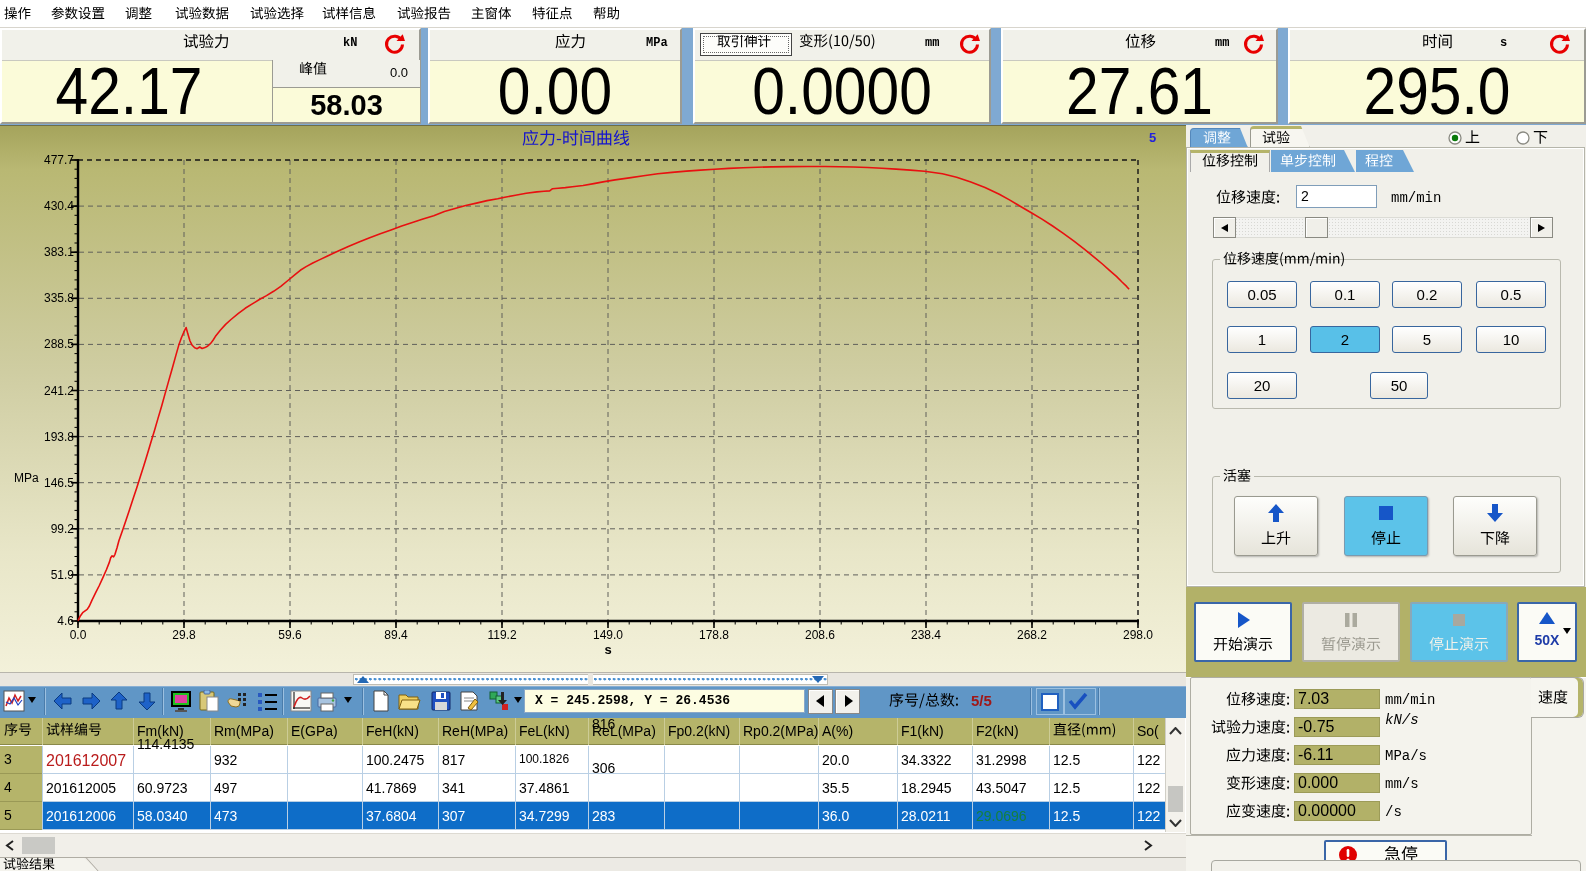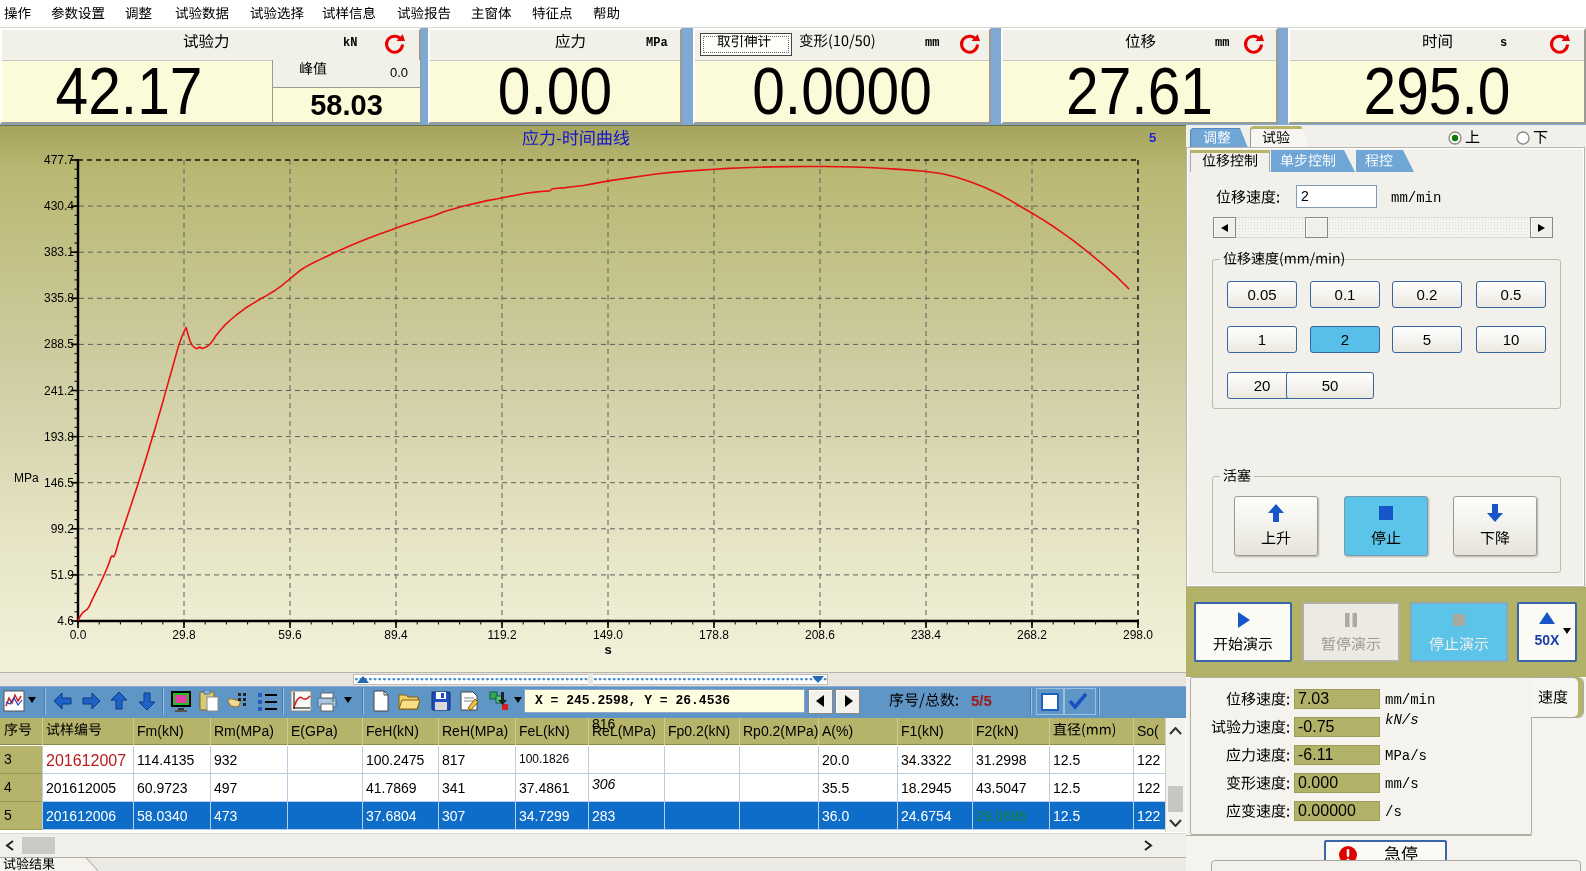--- a/index.html
+++ b/index.html
@@ -569,21 +569,21 @@
   </svg>
 <div class="btn" style="left:1227px;top:281px;width:70px;height:27px;background:linear-gradient(#ffffff,#ebe8df);font-size:15px;line-height:25px;">0.05</div>
 <div class="btn" style="left:1310px;top:281px;width:70px;height:27px;background:linear-gradient(#ffffff,#ebe8df);font-size:15px;line-height:25px;">0.1</div>
 <div class="btn" style="left:1392px;top:281px;width:70px;height:27px;background:linear-gradient(#ffffff,#ebe8df);font-size:15px;line-height:25px;">0.2</div>
 <div class="btn" style="left:1476px;top:281px;width:70px;height:27px;background:linear-gradient(#ffffff,#ebe8df);font-size:15px;line-height:25px;">0.5</div>
 <div class="btn" style="left:1227px;top:326px;width:70px;height:27px;background:linear-gradient(#ffffff,#ebe8df);font-size:15px;line-height:25px;">1</div>
 <div class="btn" style="left:1310px;top:326px;width:70px;height:27px;background:#58c0e8;font-size:15px;line-height:25px;">2</div>
 <div class="btn" style="left:1392px;top:326px;width:70px;height:27px;background:linear-gradient(#ffffff,#ebe8df);font-size:15px;line-height:25px;">5</div>
 <div class="btn" style="left:1476px;top:326px;width:70px;height:27px;background:linear-gradient(#ffffff,#ebe8df);font-size:15px;line-height:25px;">10</div>
 <div class="btn" style="left:1227px;top:372px;width:70px;height:27px;background:linear-gradient(#ffffff,#ebe8df);font-size:15px;line-height:25px;">20</div>
-<div class="btn" style="left:1286px;top:372px;width:88px;height:27px;background:linear-gradient(#ffffff,#ebe8df);font-size:15px;line-height:25px;">50</div>
+<div class="btn" style="left:1370px;top:372px;width:58px;height:27px;background:linear-gradient(#ffffff,#ebe8df);font-size:15px;line-height:25px;">50</div>
 <div class="gbox" style="left:1212px;top:476px;width:349px;height:97px;"></div>
 <div class="abs" style="left:1220px;top:468px;background:#f1f0ea;padding:0 2px;height:16px;width:30px;"></div>
 <svg class="abs" style="left:1223.0px;top:468px;overflow:visible;" width="28" height="18">
     <g transform="translate(0,12.6) scale(0.014000,-0.014000)" fill="#000">
       <use href="#g62" x="0"></use>
       <use href="#g63" x="1000"></use>
     </g>
   </svg>
 <div class="abs" style="left:1234px;top:496px;width:84px;height:60px;background:linear-gradient(#fefefc,#e6e4da);border:1px solid #9a9a90;border-radius:3px;box-sizing:border-box;box-shadow:1px 1px 2px rgba(0,0,0,0.25);">
     <div style="text-align:center;padding-top:5px;"><svg width="22" height="22" viewBox="0 0 22 22">
@@ -944,21 +944,21 @@
       <use href="#g79" x="1000"></use>
       <use href="#g36" x="2000"></use>
       <use href="#g59" x="2338"></use>
       <use href="#g59" x="3264"></use>
       <use href="#g41" x="4190"></use>
     </g>
   </svg>
 <div class="abs" style="left:42px;top:746px;width:1123px;height:28px;background:#ffffff;border-bottom:1px solid #b9cfe4;box-sizing:border-box;"></div>
 <div class="abs" style="left:0;top:746px;width:42px;height:28px;background:#b5b46a;border-bottom:1px solid #9a9956;box-sizing:border-box;font-size:14px;padding:5px 0 0 4px;">3</div>
 <span class="abs" style="left:46px;top:752px;font-size:16px;color:#b91c1c;white-space:nowrap;">201612007</span>
-<span class="abs" style="left:137px;top:752px;font-size:14px;color:#000;white-space:nowrap;">114.4135</span>
+<span class="abs" style="left:137px;top:736px;font-size:14px;color:#000;white-space:nowrap;">114.4135</span>
 <span class="abs" style="left:214px;top:752px;font-size:14px;color:#000;white-space:nowrap;">932</span>
 <span class="abs" style="left:366px;top:752px;font-size:14px;color:#000;white-space:nowrap;">100.2475</span>
 <span class="abs" style="left:442px;top:752px;font-size:14px;color:#000;white-space:nowrap;">817</span>
 <span class="abs" style="left:519px;top:752px;font-size:12px;color:#000;white-space:nowrap;">100.1826</span>
 <span class="abs" style="left:592px;top:716px;font-size:14px;color:#000;white-space:nowrap;">816</span>
 <span class="abs" style="left:822px;top:752px;font-size:14px;color:#000;white-space:nowrap;">20.0</span>
 <span class="abs" style="left:901px;top:752px;font-size:14px;color:#000;white-space:nowrap;">34.3322</span>
 <span class="abs" style="left:976px;top:752px;font-size:14px;color:#000;white-space:nowrap;">31.2998</span>
 <span class="abs" style="left:1053px;top:752px;font-size:14px;color:#000;white-space:nowrap;">12.5</span>
 <span class="abs" style="left:1137px;top:752px;font-size:14px;color:#000;white-space:nowrap;">122</span>
@@ -978,21 +978,21 @@
 <div class="abs" style="left:1049px;top:746px;width:1px;height:28px;background:#b9cfe4;"></div>
 <div class="abs" style="left:1133px;top:746px;width:1px;height:28px;background:#b9cfe4;"></div>
 <div class="abs" style="left:42px;top:774px;width:1123px;height:28px;background:#ffffff;border-bottom:1px solid #b9cfe4;box-sizing:border-box;"></div>
 <div class="abs" style="left:0;top:774px;width:42px;height:28px;background:#b5b46a;border-bottom:1px solid #9a9956;box-sizing:border-box;font-size:14px;padding:5px 0 0 4px;">4</div>
 <span class="abs" style="left:46px;top:780px;font-size:14px;color:#000;white-space:nowrap;">201612005</span>
 <span class="abs" style="left:137px;top:780px;font-size:14px;color:#000;white-space:nowrap;">60.9723</span>
 <span class="abs" style="left:214px;top:780px;font-size:14px;color:#000;white-space:nowrap;">497</span>
 <span class="abs" style="left:366px;top:780px;font-size:14px;color:#000;white-space:nowrap;">41.7869</span>
 <span class="abs" style="left:442px;top:780px;font-size:14px;color:#000;white-space:nowrap;">341</span>
 <span class="abs" style="left:519px;top:780px;font-size:14px;color:#000;white-space:nowrap;">37.4861</span>
-<span class="abs" style="left:592px;top:776px;font-size:14px;color:#000;white-space:nowrap;font-style:italic;">306</span>
+<span class="abs" style="left:592px;top:760px;font-size:14px;color:#000;white-space:nowrap;">306</span>
 <span class="abs" style="left:822px;top:780px;font-size:14px;color:#000;white-space:nowrap;">35.5</span>
 <span class="abs" style="left:901px;top:780px;font-size:14px;color:#000;white-space:nowrap;">18.2945</span>
 <span class="abs" style="left:976px;top:780px;font-size:14px;color:#000;white-space:nowrap;">43.5047</span>
 <span class="abs" style="left:1053px;top:780px;font-size:14px;color:#000;white-space:nowrap;">12.5</span>
 <span class="abs" style="left:1137px;top:780px;font-size:14px;color:#000;white-space:nowrap;">122</span>
 <div class="abs" style="left:42px;top:774px;width:1px;height:28px;background:#b9cfe4;"></div>
 <div class="abs" style="left:133px;top:774px;width:1px;height:28px;background:#b9cfe4;"></div>
 <div class="abs" style="left:210px;top:774px;width:1px;height:28px;background:#b9cfe4;"></div>
 <div class="abs" style="left:287px;top:774px;width:1px;height:28px;background:#b9cfe4;"></div>
 <div class="abs" style="left:362px;top:774px;width:1px;height:28px;background:#b9cfe4;"></div>
@@ -1009,21 +1009,21 @@
 <div class="abs" style="left:42px;top:802px;width:1123px;height:28px;background:#0e6dc8;border-bottom:1px solid #b9cfe4;box-sizing:border-box;"></div>
 <div class="abs" style="left:0;top:802px;width:42px;height:28px;background:#b5b46a;border-bottom:1px solid #9a9956;box-sizing:border-box;font-size:14px;padding:5px 0 0 4px;">5</div>
 <span class="abs" style="left:46px;top:808px;font-size:14px;color:#fff;white-space:nowrap;">201612006</span>
 <span class="abs" style="left:137px;top:808px;font-size:14px;color:#fff;white-space:nowrap;">58.0340</span>
 <span class="abs" style="left:214px;top:808px;font-size:14px;color:#fff;white-space:nowrap;">473</span>
 <span class="abs" style="left:366px;top:808px;font-size:14px;color:#fff;white-space:nowrap;">37.6804</span>
 <span class="abs" style="left:442px;top:808px;font-size:14px;color:#fff;white-space:nowrap;">307</span>
 <span class="abs" style="left:519px;top:808px;font-size:14px;color:#fff;white-space:nowrap;text-align:right;">34.7299</span>
 <span class="abs" style="left:592px;top:808px;font-size:14px;color:#fff;white-space:nowrap;">283</span>
 <span class="abs" style="left:822px;top:808px;font-size:14px;color:#fff;white-space:nowrap;">36.0</span>
-<span class="abs" style="left:901px;top:808px;font-size:14px;color:#fff;white-space:nowrap;">24.6754</span>
+<span class="abs" style="left:901px;top:808px;font-size:14px;color:#fff;white-space:nowrap;">28.0211</span>
 <span class="abs" style="left:976px;top:808px;font-size:14px;color:#15803d;white-space:nowrap;">29.0696</span>
 <span class="abs" style="left:1053px;top:808px;font-size:14px;color:#fff;white-space:nowrap;">12.5</span>
 <span class="abs" style="left:1137px;top:808px;font-size:14px;color:#fff;white-space:nowrap;">122</span>
 <div class="abs" style="left:42px;top:802px;width:1px;height:28px;background:#b9cfe4;"></div>
 <div class="abs" style="left:133px;top:802px;width:1px;height:28px;background:#b9cfe4;"></div>
 <div class="abs" style="left:210px;top:802px;width:1px;height:28px;background:#b9cfe4;"></div>
 <div class="abs" style="left:287px;top:802px;width:1px;height:28px;background:#b9cfe4;"></div>
 <div class="abs" style="left:362px;top:802px;width:1px;height:28px;background:#b9cfe4;"></div>
 <div class="abs" style="left:438px;top:802px;width:1px;height:28px;background:#b9cfe4;"></div>
 <div class="abs" style="left:515px;top:802px;width:1px;height:28px;background:#b9cfe4;"></div>

